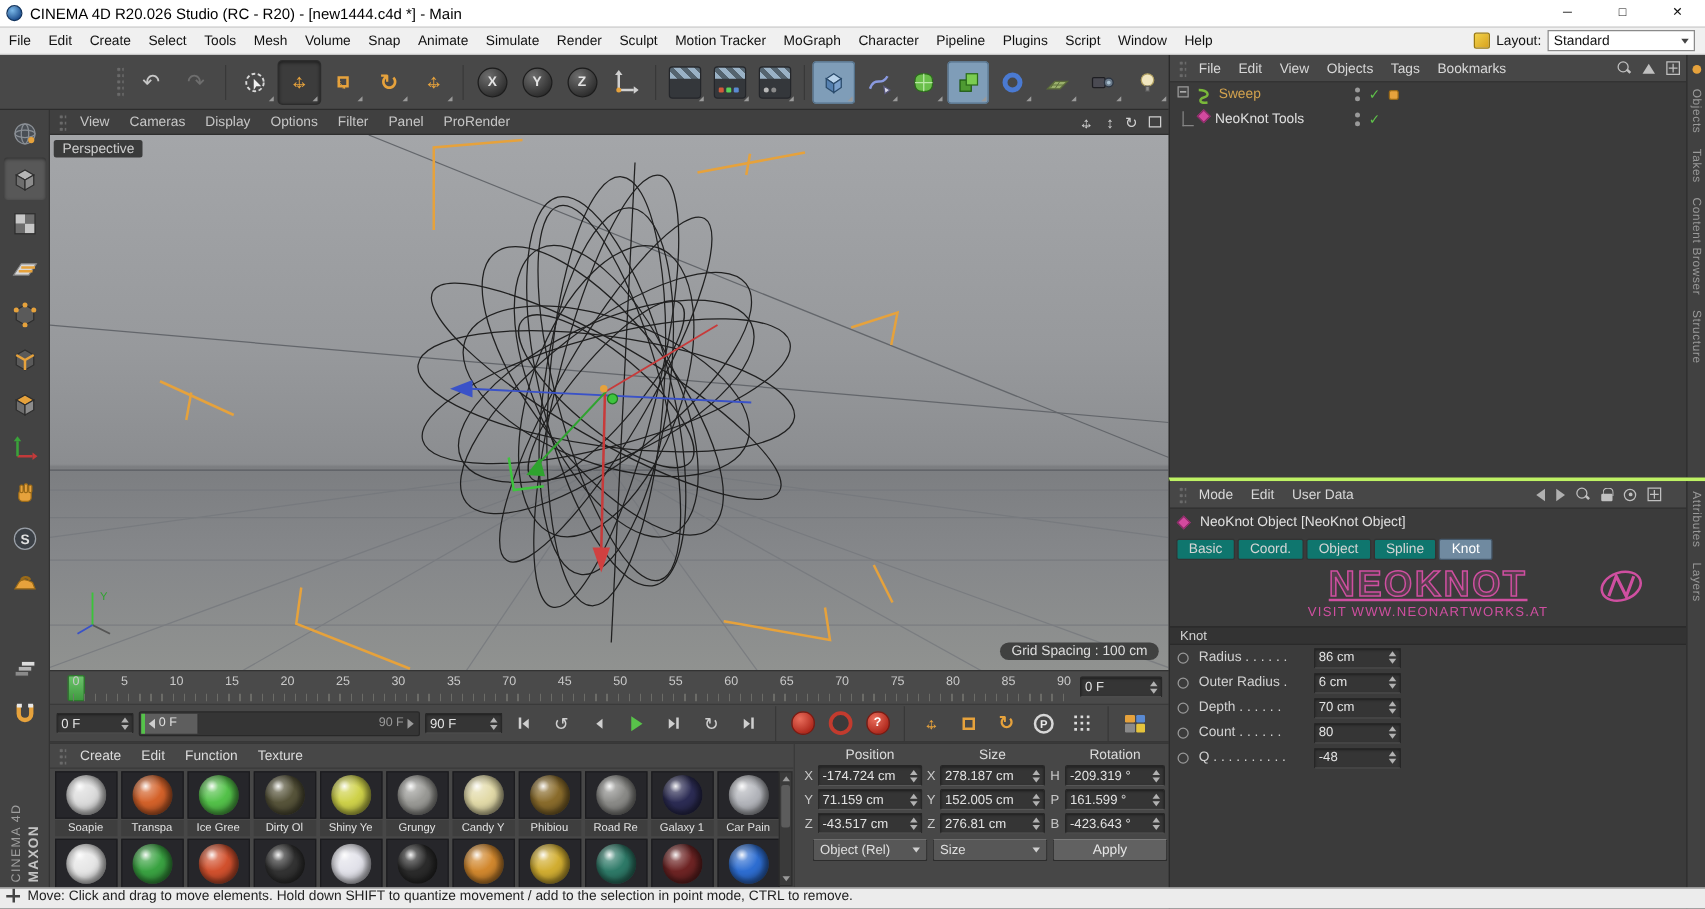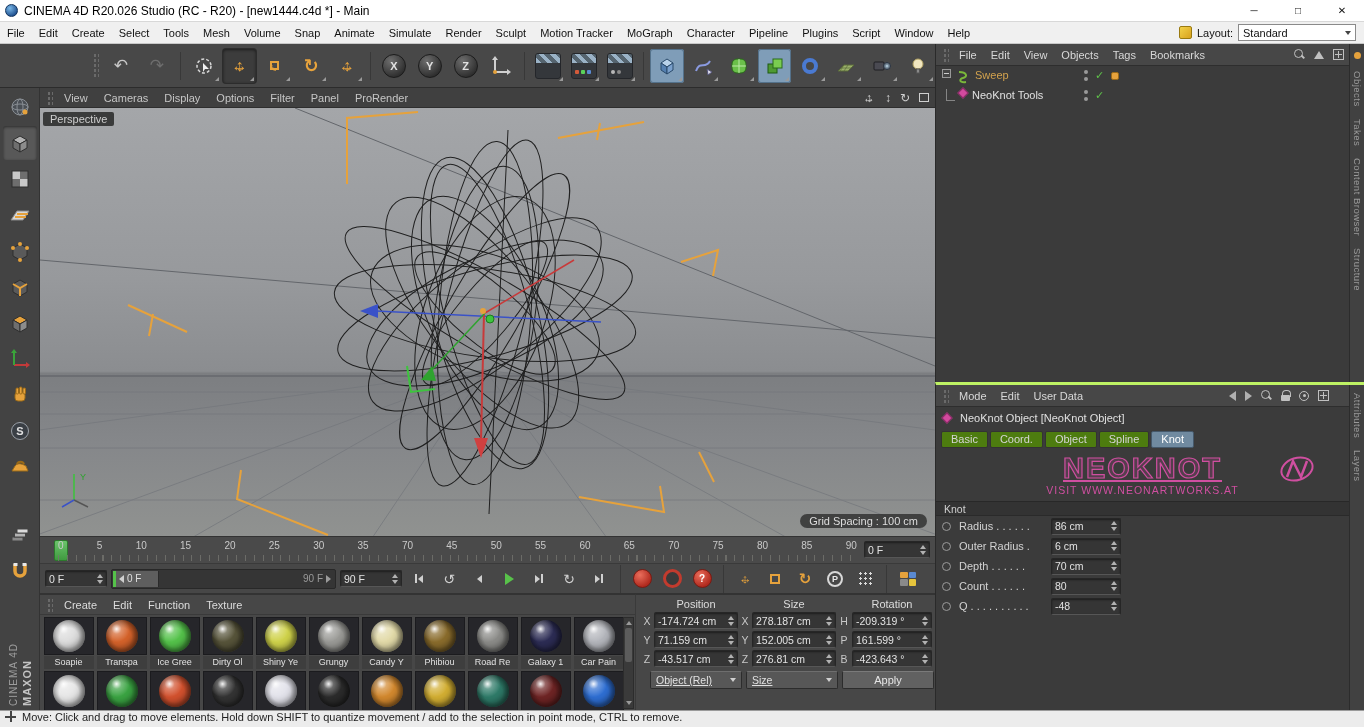--- a/index.html
+++ b/index.html
@@ -72,21 +72,21 @@
   .minorticks { position:absolute; left:18px; right:78px; bottom:2px; height:6px; background:repeating-linear-gradient(90deg,#74746f 0 1px,transparent 1px 8.9px); opacity:.8; }
   .tlmarker { position:absolute; left:14px; top:3px; width:14px; height:21px; background:linear-gradient(#6cc46c,#3f9a3f); border:1px solid #2c7a2c; border-radius:2px; }
   .tlfield { position:absolute; right:5px; top:4px; width:66px; }
 
   
   .fld { display:flex; align-items:center; background:#353535; border:1px solid #262626; border-bottom-color:#565656; border-radius:2px; box-shadow:inset 0 1px 2px rgba(0,0,0,.45); color:#e2e2e2; font-size:10.5px; padding:0 3px; height:17px; }
   .fld .val { flex:1; white-space:nowrap; overflow:hidden; }
   .stepper { display:flex; flex-direction:column; gap:2px; margin-left:3px; flex:none; }
   .st-up { width:0; height:0; border-left:3px solid transparent; border-right:3px solid transparent; border-bottom:4px solid #b2b2b2; }
   .st-dn { width:0; height:0; border-left:3px solid transparent; border-right:3px solid transparent; border-top:4px solid #b2b2b2; }
-  .dropdown { display:flex; align-items:center; justify-content:space-between; background:#575757; border:1px solid #2c2c2c; border-top-color:#6e6e6e; border-radius:2px; color:#e0e0e0; font-size:10.5px; padding:0 5px; height:18px;text-decoration:underline; }
+  .dropdown { display:flex; align-items:center; justify-content:space-between; background:#575757; border:1px solid #2c2c2c; border-top-color:#6e6e6e; border-radius:2px; color:#e0e0e0; font-size:10.5px; padding:0 5px; height:18px; }
   .dropdown .ddtri { border-top-color:#d0d0d0; }
   .pushbtn { background:#616161; border:1px solid #2c2c2c; border-top-color:#7a7a7a; border-radius:2px; color:#e5e5e5; font-size:11px; height:18px; display:flex; align-items:center; justify-content:center; }
 
   
   .transport { position:absolute; left:40px; top:564px; width:895px; height:30px; background:#474747; border-bottom:1px solid #333; display:flex; align-items:center; padding:0 5px; gap:4px; }
   .pb-slider { position:relative; width:225px; height:20px; background:#353535; border:1px solid #282828; border-radius:2px; flex:none; }
   .pb-handle { position:absolute; left:1px; top:1px; width:46px; height:16px; background:#5e5e5e; border-right:1px solid #2a2a2a; border-left:3px solid #55c24a; display:flex; align-items:center; gap:3px; padding:0 3px; color:#e0e0e0; font-size:10px; }
   .tri-l { width:0; height:0; border-top:4px solid transparent; border-bottom:4px solid transparent; border-right:5px solid #cfcfcf; }
   .tri-r { width:0; height:0; border-top:4px solid transparent; border-bottom:4px solid transparent; border-left:5px solid #cfcfcf; } .tri-r.dim { border-left-color:#9a9a9a; }
   .pb-end { position:absolute; right:4px; top:0; height:100%; display:flex; align-items:center; gap:3px; color:#9a9a9a; font-size:10px; }
@@ -150,21 +150,21 @@
   .tagsq { width:8px; height:8px; border-radius:2px; background:#e6a23c; border:1px solid #9a6a18; }
   .diamond { width:8px; height:8px; background:#d24a9e; border:1px solid #8a2a66; transform:rotate(45deg); margin:0 5px 0 1px; }
   .sidestrip { position:absolute; right:0; top:0; bottom:0; width:15px; background:#414141; border-left:1px solid #2c2c2c; display:flex; flex-direction:column; align-items:center; padding-top:8px; gap:12px; }
   .vtab { writing-mode:vertical-rl; font-size:9.5px; color:#9a9a9a; letter-spacing:.5px; }
 
   
   .attrs { position:absolute; left:935px; top:382px; width:429px; height:424px; background:#3b3b3b; border-left:1px solid #2a2a2a; border-top:3px solid #bef264; }
   .attrbody { position:absolute; left:0; top:0; right:15px; bottom:0; }
   .attrtitle { height:22px; display:flex; align-items:center; font-size:11px; color:#e0e0e0; padding-left:6px; gap:4px; }
   .atabs { display:flex; padding-left:5px; gap:2px; height:20px; align-items:center; }
-  .atab { height:17px; padding:0 9px; background:#4d7c0f; border:1px solid #333; border-radius:2px; color:#d5d5d5; font-size:11px; display:flex; align-items:center; }
+  .atab { height:17px; padding:0 9px; background:#0f766e; border:1px solid #333; border-radius:2px; color:#d5d5d5; font-size:11px; display:flex; align-items:center; }
   .atab.active { background:#708aa0; border-color:#45586a; color:#fff; }
   .watermark { position:relative; height:52px; display:flex; flex-direction:column; align-items:center; justify-content:center; }
   .wm1 { font-size:29px; font-weight:bold; letter-spacing:2px; color:rgba(207,79,160,.18); -webkit-text-stroke:1.2px #cf4fa0; line-height:1;text-decoration:underline; }
   .wm2 { font-size:10.5px; color:#cf4fa0; letter-spacing:1px; margin-top:1px; }
   .wmlogo { position:absolute; right:34px; top:6px; }
   .sectbar { height:15px; background:#333; border-top:1px solid #282828; border-bottom:1px solid #2a2a2a; color:#d0d0d0; font-size:10.5px; display:flex; align-items:center; padding-left:8px; }
   .arow { height:20px; display:flex; align-items:center; padding-left:6px; font-size:11px; color:#d2d2d2; }
   .animdot { width:9px; height:9px; border-radius:50%; border:1.5px solid #9a9a9a; background:#3b3b3b; flex:none; }
   .animdot.hidden { visibility:hidden; }
   .alabel { width:92px; margin-left:8px; white-space:nowrap; overflow:hidden; }

